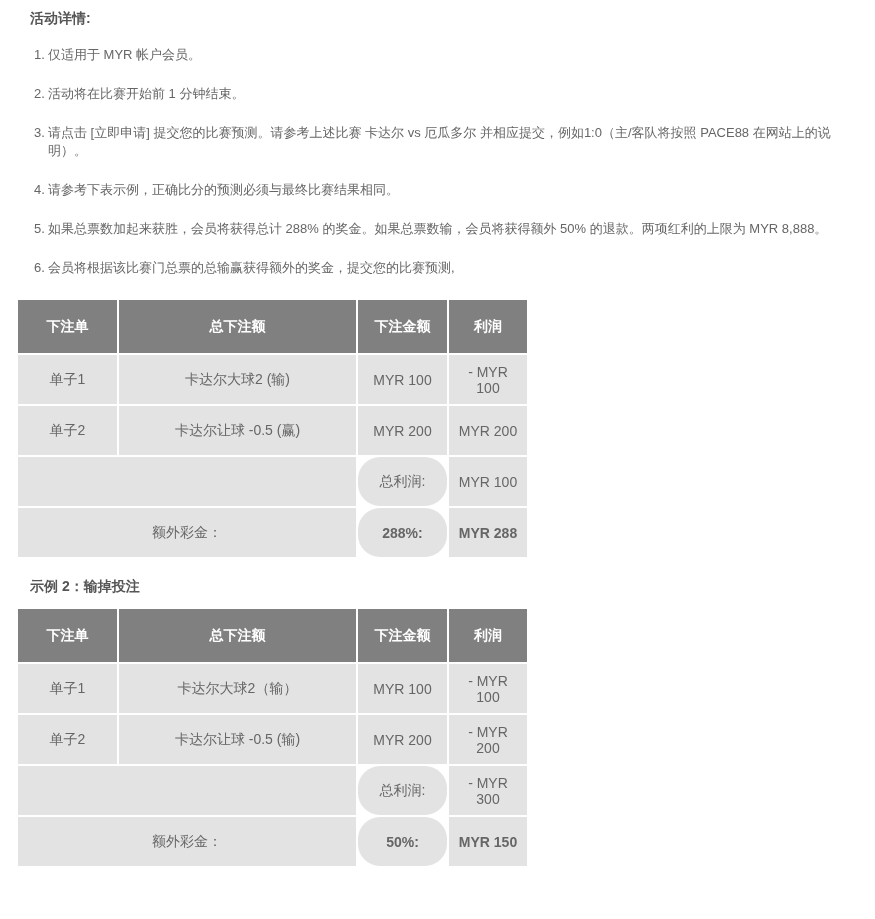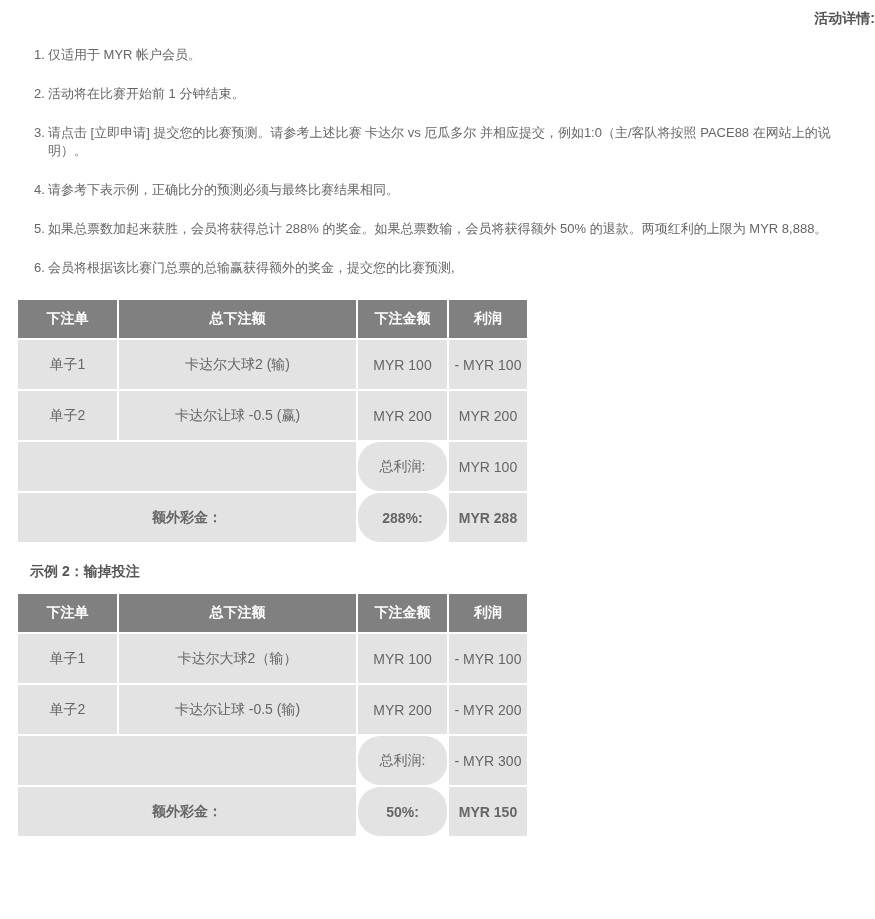--- a/index.html
+++ b/index.html
@@ -15,21 +15,20 @@
     width:875px;height:919px;
     background:#ffffff;
     font-family:"Liberation Sans","DejaVu Sans",sans-serif;
     color:var(--body-text);
     overflow:hidden;
   }
   .doc-title{
     margin:10px 0 18px 30px;
     font-size:14px;font-weight:bold;
     color:var(--heading-text);
-    text-align:right;
   }
   .terms{margin-left:34px;width:810px;}
   .term{
     display:flex;
     margin-bottom:21px;
     font-size:13px;
     line-height:18px;
     color:var(--body-text);
   }
   .term-num{flex:none;width:14px;}
@@ -46,34 +45,34 @@
     table-layout:fixed;
   }
   .col-bet{width:99px;}
   .col-selection{width:237px;}
   .col-stake{width:89px;}
   .col-profit{width:78px;}
   table.bet-table th{
     background:var(--table-header-bg);
     color:#ffffff;
     font-size:14px;font-weight:bold;
-    height:38px;
+    height:53px;
     text-align:center;
     padding:0;
   }
   table.bet-table td{
     background:var(--table-cell-bg);
     color:var(--body-text);
     font-size:14px;
     height:49px;
     text-align:center;
-    padding:0;
+    padding:8px;
   }
   td.right{text-align:right;padding-right:4px;border-radius:22px;}
-  td.bonus-label{font-weight:bold;color:var(--heading-text);}
+  td.bonus-label{font-weight:normal;color:var(--heading-text);}
   td.red{color:var(--accent-red);font-weight:bold;margin-left:28px;}
 </style>
 </head>
 <body>
 
 <div class="page">
 
   <div class="doc-title">活动详情:</div>
 
   <div class="terms">

